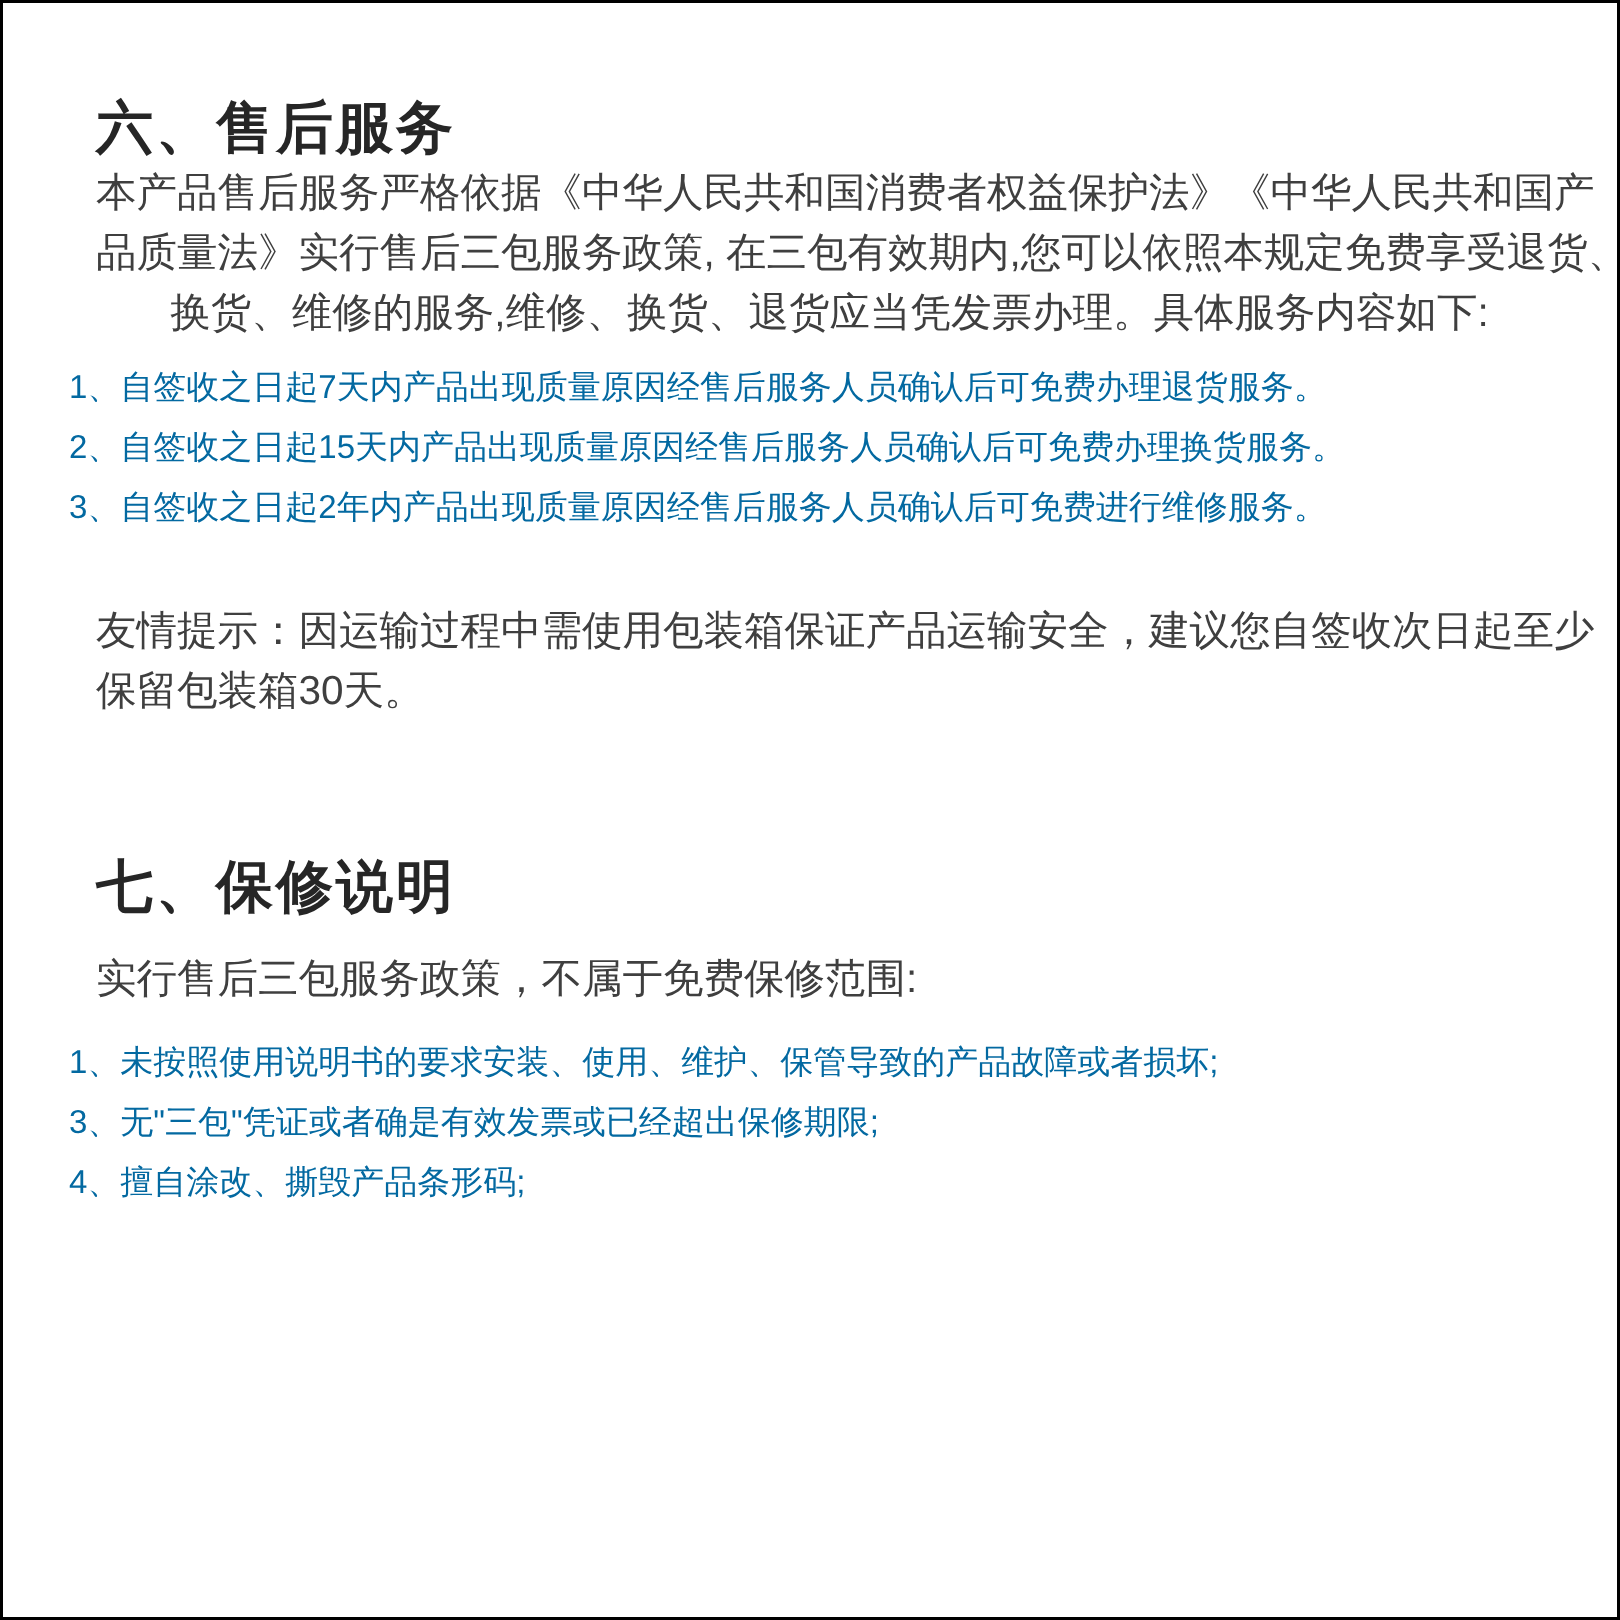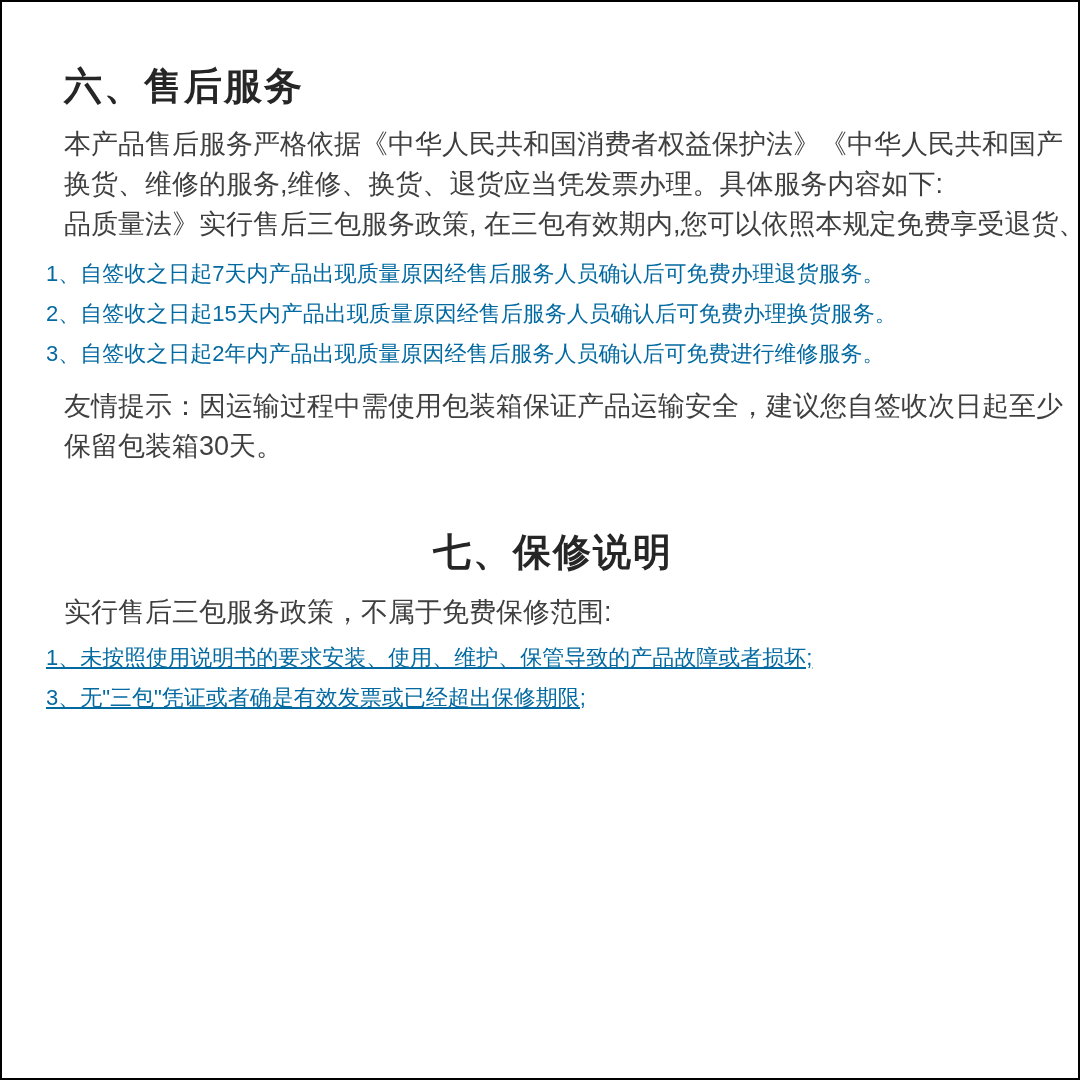--- a/index.html
+++ b/index.html
@@ -16,52 +16,52 @@
   .title{
     font-size:38px;
     font-weight:700;
     color:#262626;
     line-height:44px;
     margin:0 0 0 18px;
     letter-spacing:2px;
     white-space:nowrap;
   }
   .t1{padding-top:62px;}
-  .t2{margin-top:64px;text-align:center;}
+  .t2{margin-top:90px;}
   .para{
     font-size:27px;
     color:#3f3f3f;
     line-height:40px;
     margin-left:18px;
   }
-  .intro{margin-top:16px;}
-  .tip{margin-top:12px;}
+  .intro{text-align:center;}
+  .tip{margin-top:42px;}
   .w-intro{margin-top:18px;}
   .list{
     font-size:22px;
     color:#0369a1;
     line-height:40px;
     margin-left:0;
   }
   .l1{margin-top:10px;}
-  .l2{margin-top:6px;text-decoration:underline;}
+  .l2{margin-top:16px;}
   .line,.item{white-space:nowrap;}
 </style>
 </head>
 <body>
 
 <div class="page">
 
   <section>
     <h1 class="title t1">六、售后服务</h1>
 
     <div class="para intro">
       <div class="line">本产品售后服务严格依据《中华人民共和国消费者权益保护法》《中华人民共和国产</div>
+      <div class="line">品质量法》实行售后三包服务政策, 在三包有效期内,您可以依照本规定免费享受退货、</div>
       <div class="line">换货、维修的服务,维修、换货、退货应当凭发票办理。具体服务内容如下:</div>
-      <div class="line">品质量法》实行售后三包服务政策, 在三包有效期内,您可以依照本规定免费享受退货、</div>
     </div>
 
     <div class="list l1">
       <div class="item">1、自签收之日起7天内产品出现质量原因经售后服务人员确认后可免费办理退货服务。</div>
       <div class="item">2、自签收之日起15天内产品出现质量原因经售后服务人员确认后可免费办理换货服务。</div>
       <div class="item">3、自签收之日起2年内产品出现质量原因经售后服务人员确认后可免费进行维修服务。</div>
     </div>
 
     <div class="para tip">
       <div class="line">友情提示：因运输过程中需使用包装箱保证产品运输安全，建议您自签收次日起至少</div>
@@ -72,16 +72,17 @@
   <section>
     <h1 class="title t2">七、保修说明</h1>
 
     <div class="para w-intro">
       <div class="line">实行售后三包服务政策，不属于免费保修范围:</div>
     </div>
 
     <div class="list l2">
       <div class="item">1、未按照使用说明书的要求安装、使用、维护、保管导致的产品故障或者损坏;</div>
       <div class="item">3、无"三包"凭证或者确是有效发票或已经超出保修期限;</div>
+      <div class="item">4、擅自涂改、撕毁产品条形码;</div>
     </div>
   </section>
 
 </div>
 
 </body></html>

